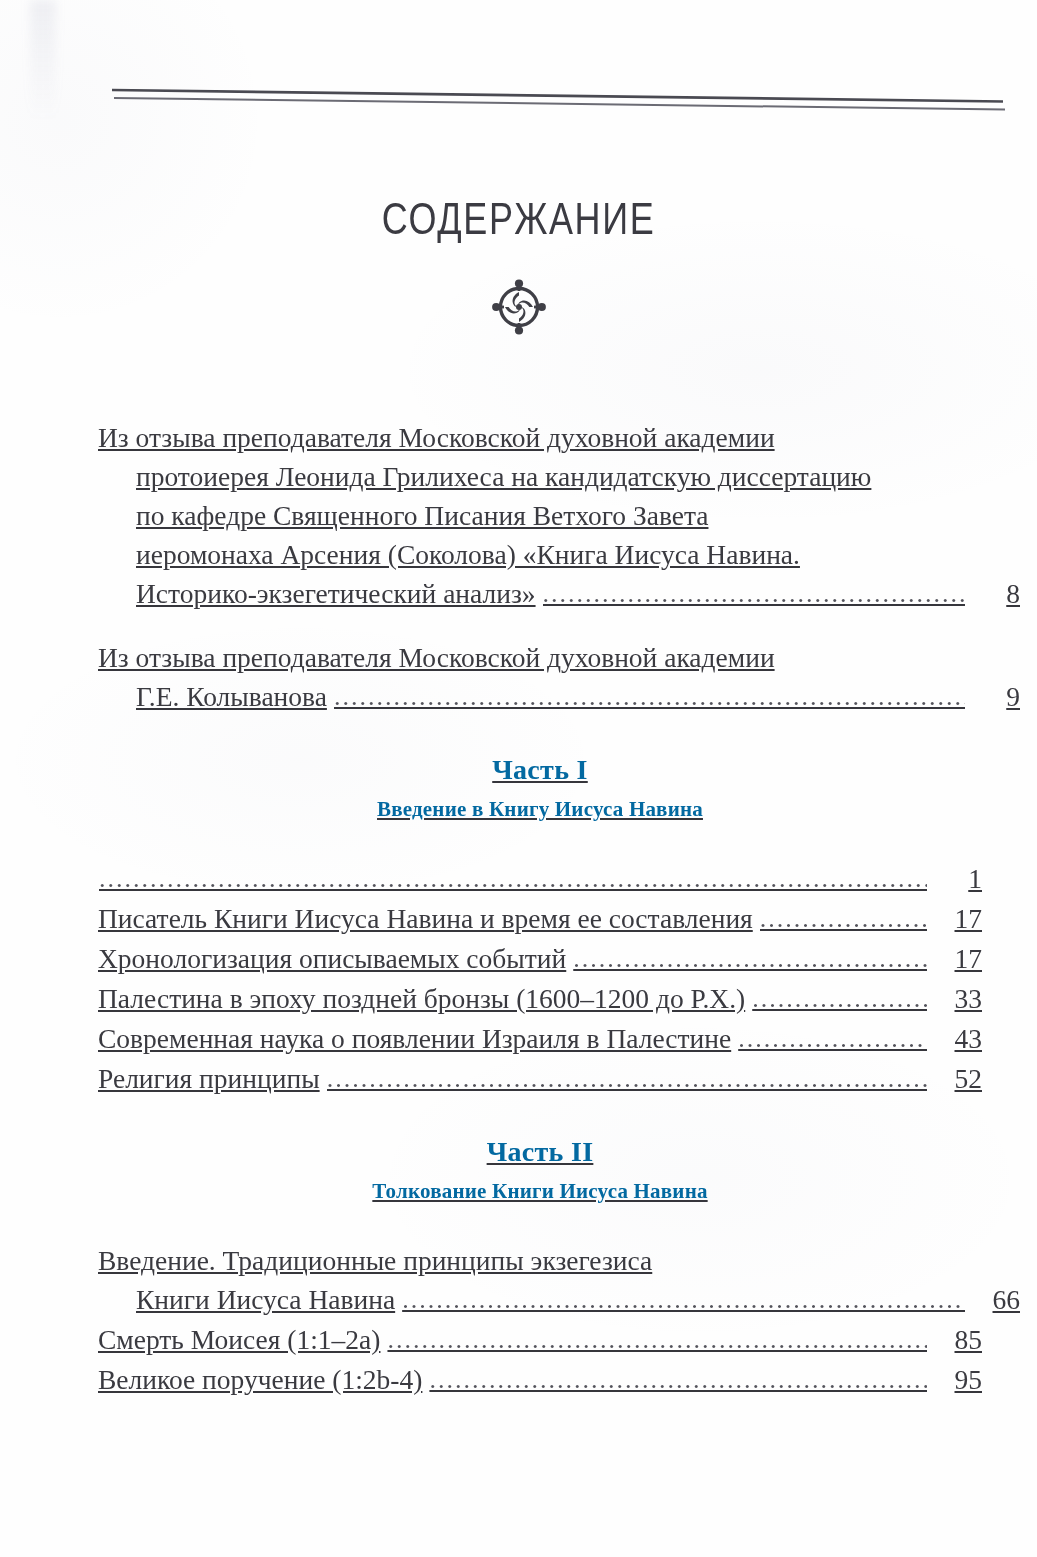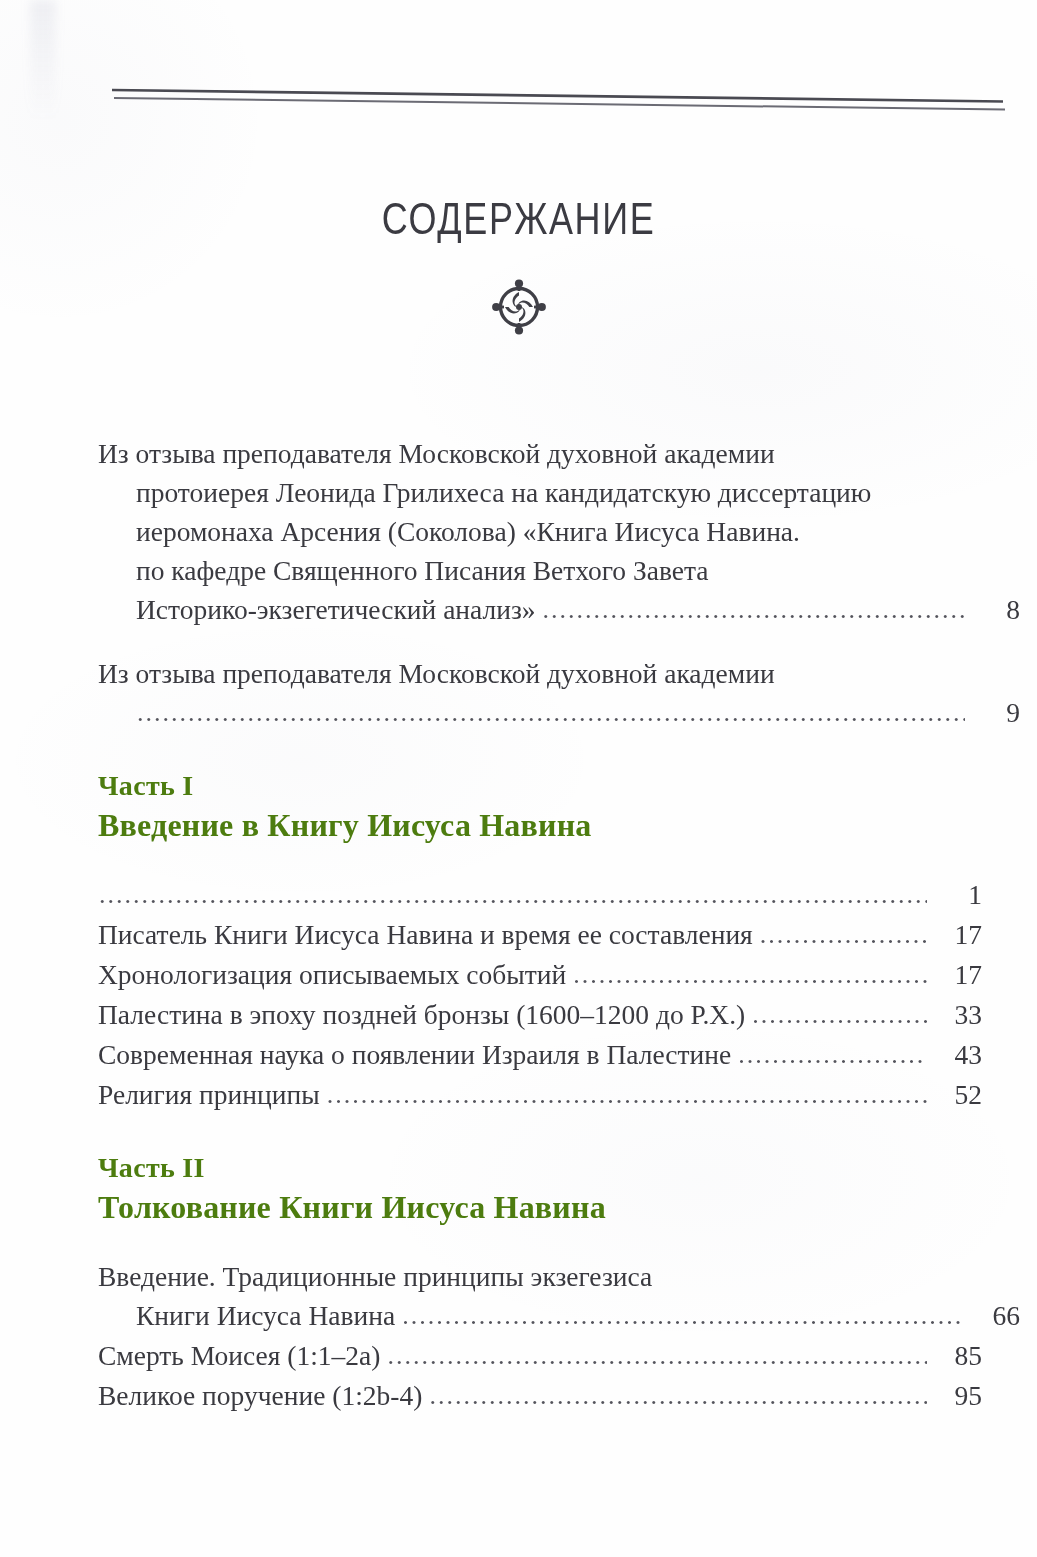--- a/index.html
+++ b/index.html
@@ -79,22 +79,23 @@
     top: 278px;
     width: 1037px;
     text-align: center;
     line-height: 0;
   }
 
   
   .toc {
     position: absolute;
     left: 98px;
-    top: 434px;
+    top: 418px;
     width: 884px;
+    text-decoration: underline;
   }
 
   .entry {
     position: relative;
     font-size: 27.5px;
     line-height: 39px;
     color: #3a3a40;
   }
 
   .entry-line {
@@ -136,30 +137,31 @@
     min-width: 40px;
     padding-left: 8px;
     white-space: nowrap;
   }
   .leader-page.single { padding-right: 0px; }
 
   .gap-lg { height: 24px; }
 
   
   .part {
+    text-align: center;
     font-weight: 700;
-    color: #4d7c0f;
+    color: #0369a1;
   }
   .part-number {
     font-size: 28px;
     line-height: 38px;
     letter-spacing: 0.3px;
   }
   .part-name {
-    font-size: 32px;
+    font-size: 21px;
     line-height: 40px;
     letter-spacing: 0.2px;
   }
 
   .block-gap-top { height: 34px; }
   .block-gap-bottom { height: 30px; }
 </style>
 </head>
 <body>
 
@@ -204,34 +206,35 @@
         <circle cx="28" cy="29" r="3.0"></circle>
       </g>
     </svg>
   </div>
 
   <div class="toc">
 
     <div class="entry">
       <span class="entry-line">Из отзыва преподавателя Московской духовной академии</span>
       <span class="entry-line indent">протоиерея Леонида Грилихеса на кандидатскую диссертацию</span>
+      <span class="entry-line indent">по кафедре Священного Писания Ветхого Завета</span>
       <span class="entry-line indent">иеромонаха Арсения (Соколова) «Книга Иисуса Навина.</span>
-      <span class="entry-line indent">по кафедре Священного Писания Ветхого Завета</span>
       <div class="leader-row indent">
         <span class="leader-label">Историко-экзегетический анализ»</span>
         <span class="leader-dots"></span>
         <span class="leader-page single">8</span>
       </div>
     </div>
 
     <div class="gap-lg"></div>
 
     <div class="entry">
       <span class="entry-line">Из отзыва преподавателя Московской духовной академии</span>
       <div class="leader-row indent">
+        <span class="leader-label">Г.Е. Колыванова</span>
         <span class="leader-dots"></span>
         <span class="leader-page single">9</span>
       </div>
     </div>
 
     <div class="block-gap-top"></div>
 
     <div class="part">
       <div class="part-number">Часть I</div>
       <div class="part-name">Введение в Книгу Иисуса Навина</div>

